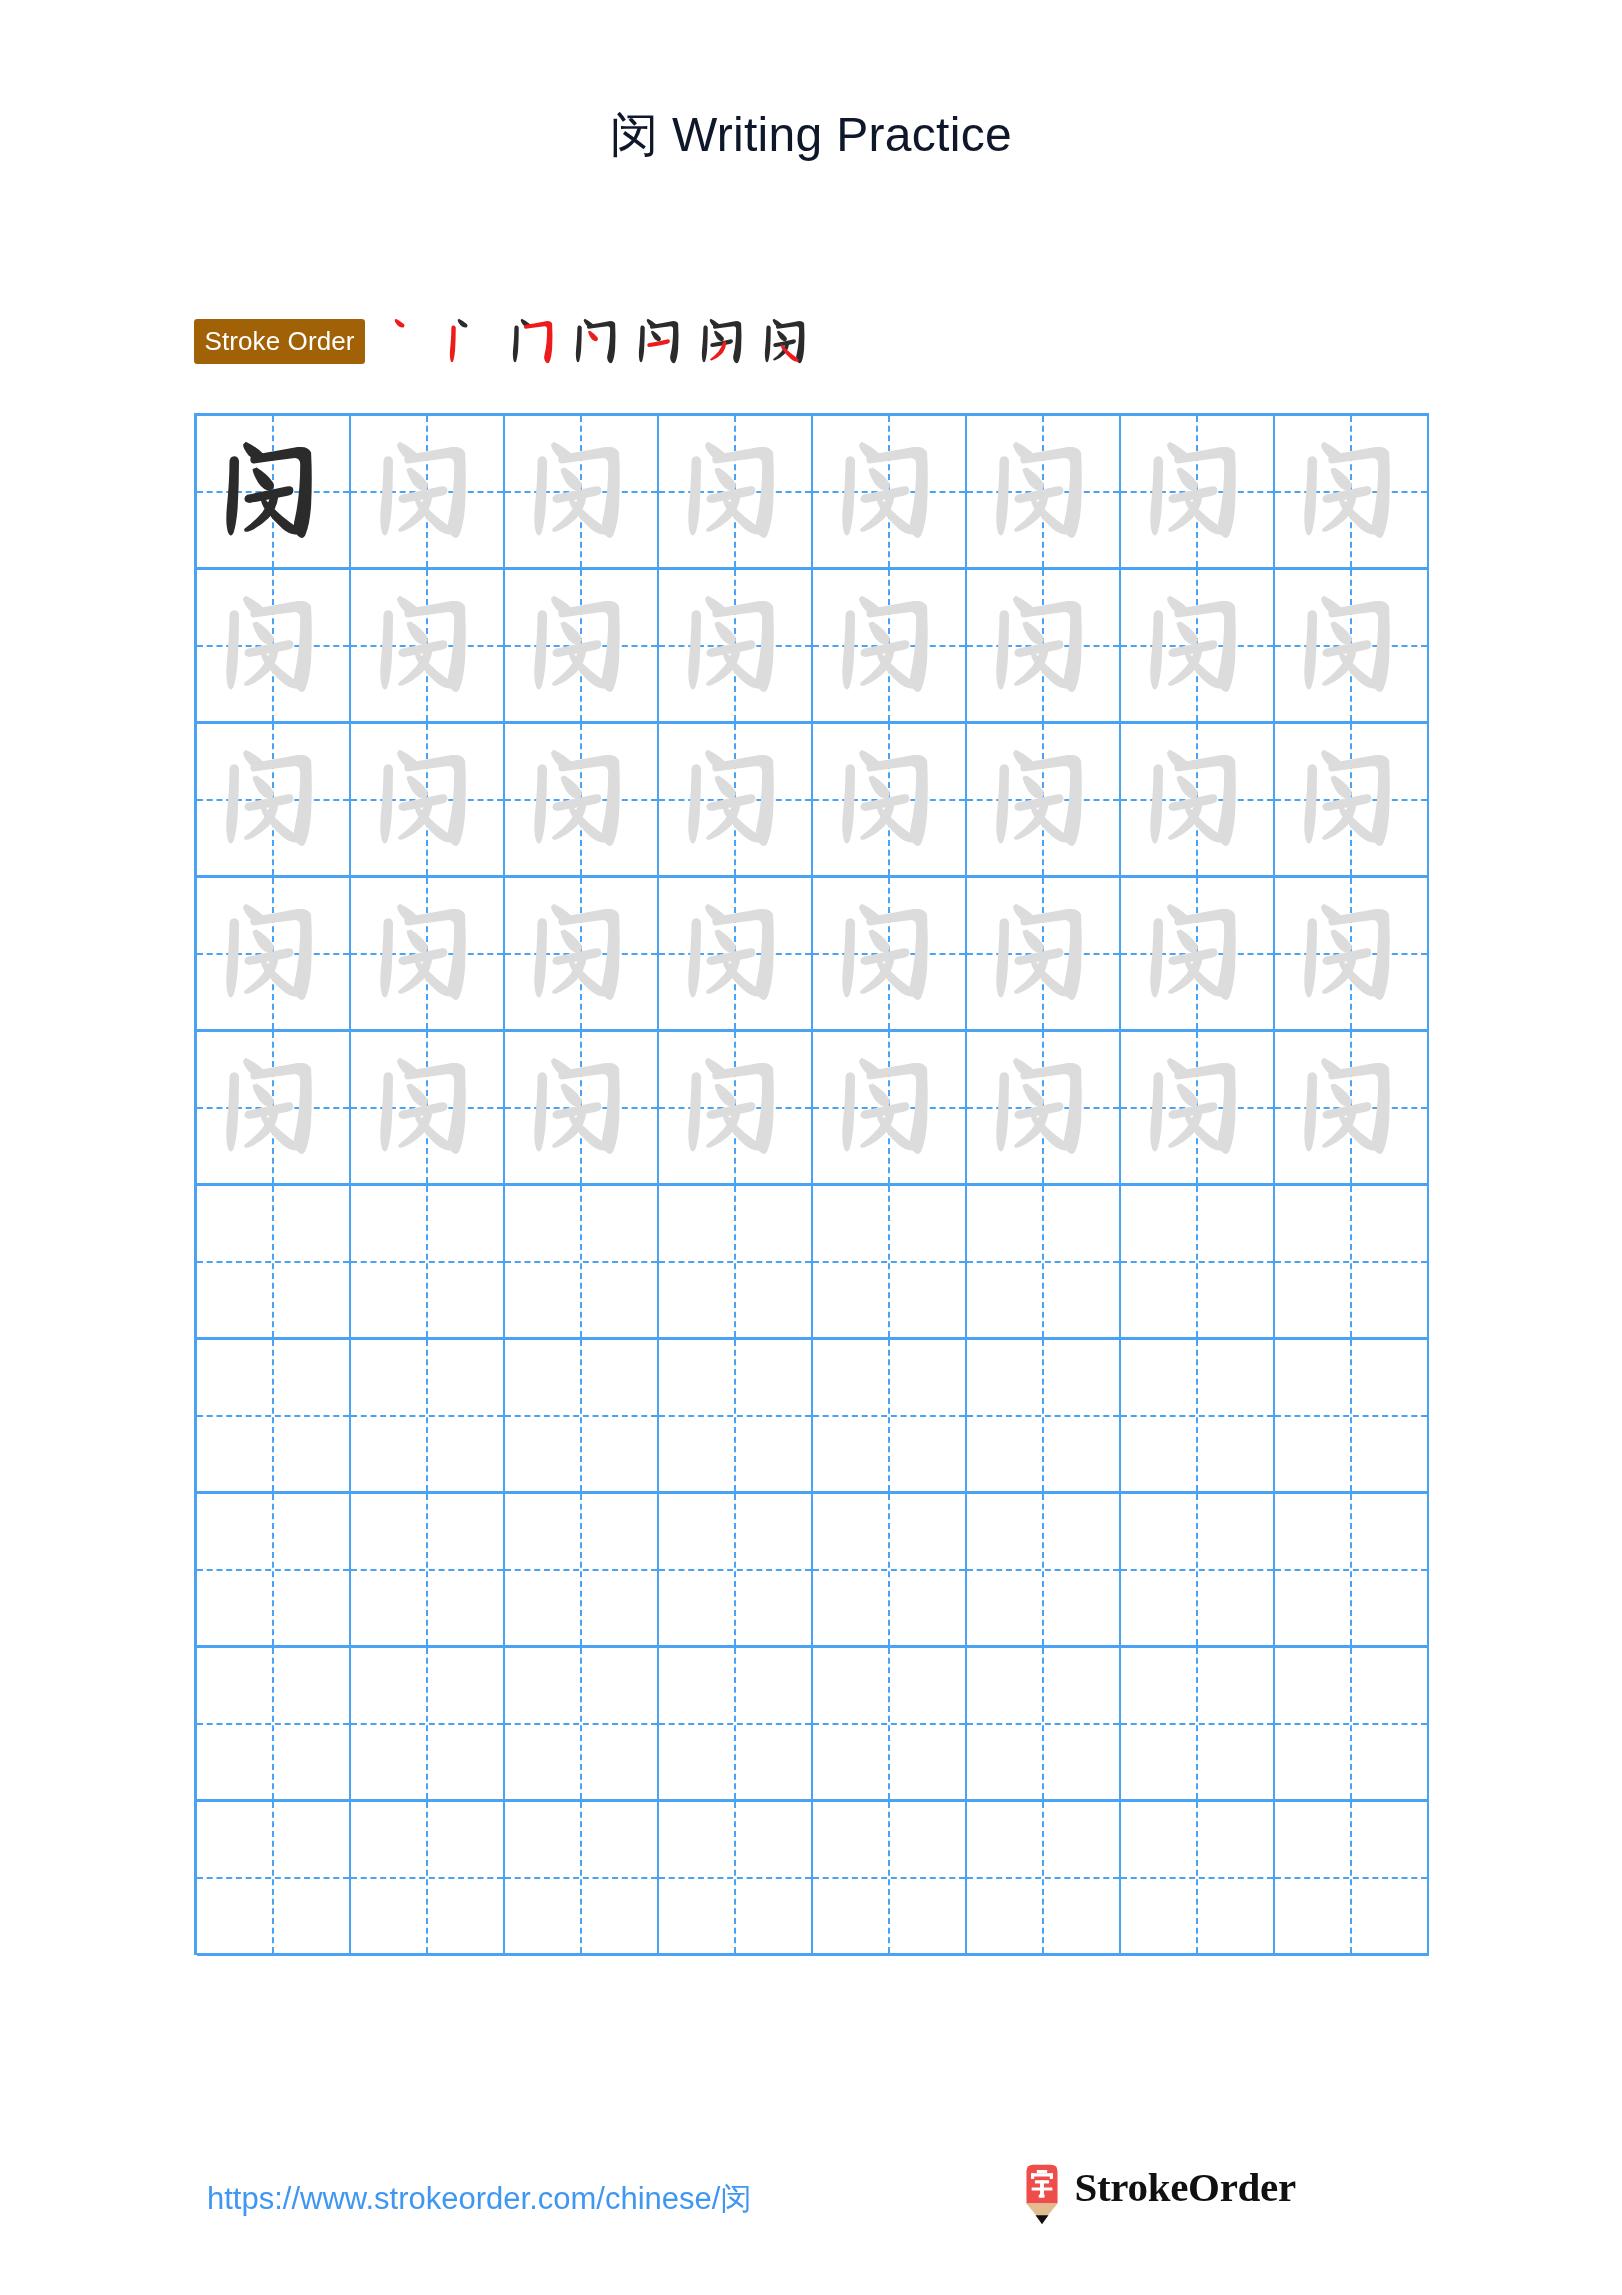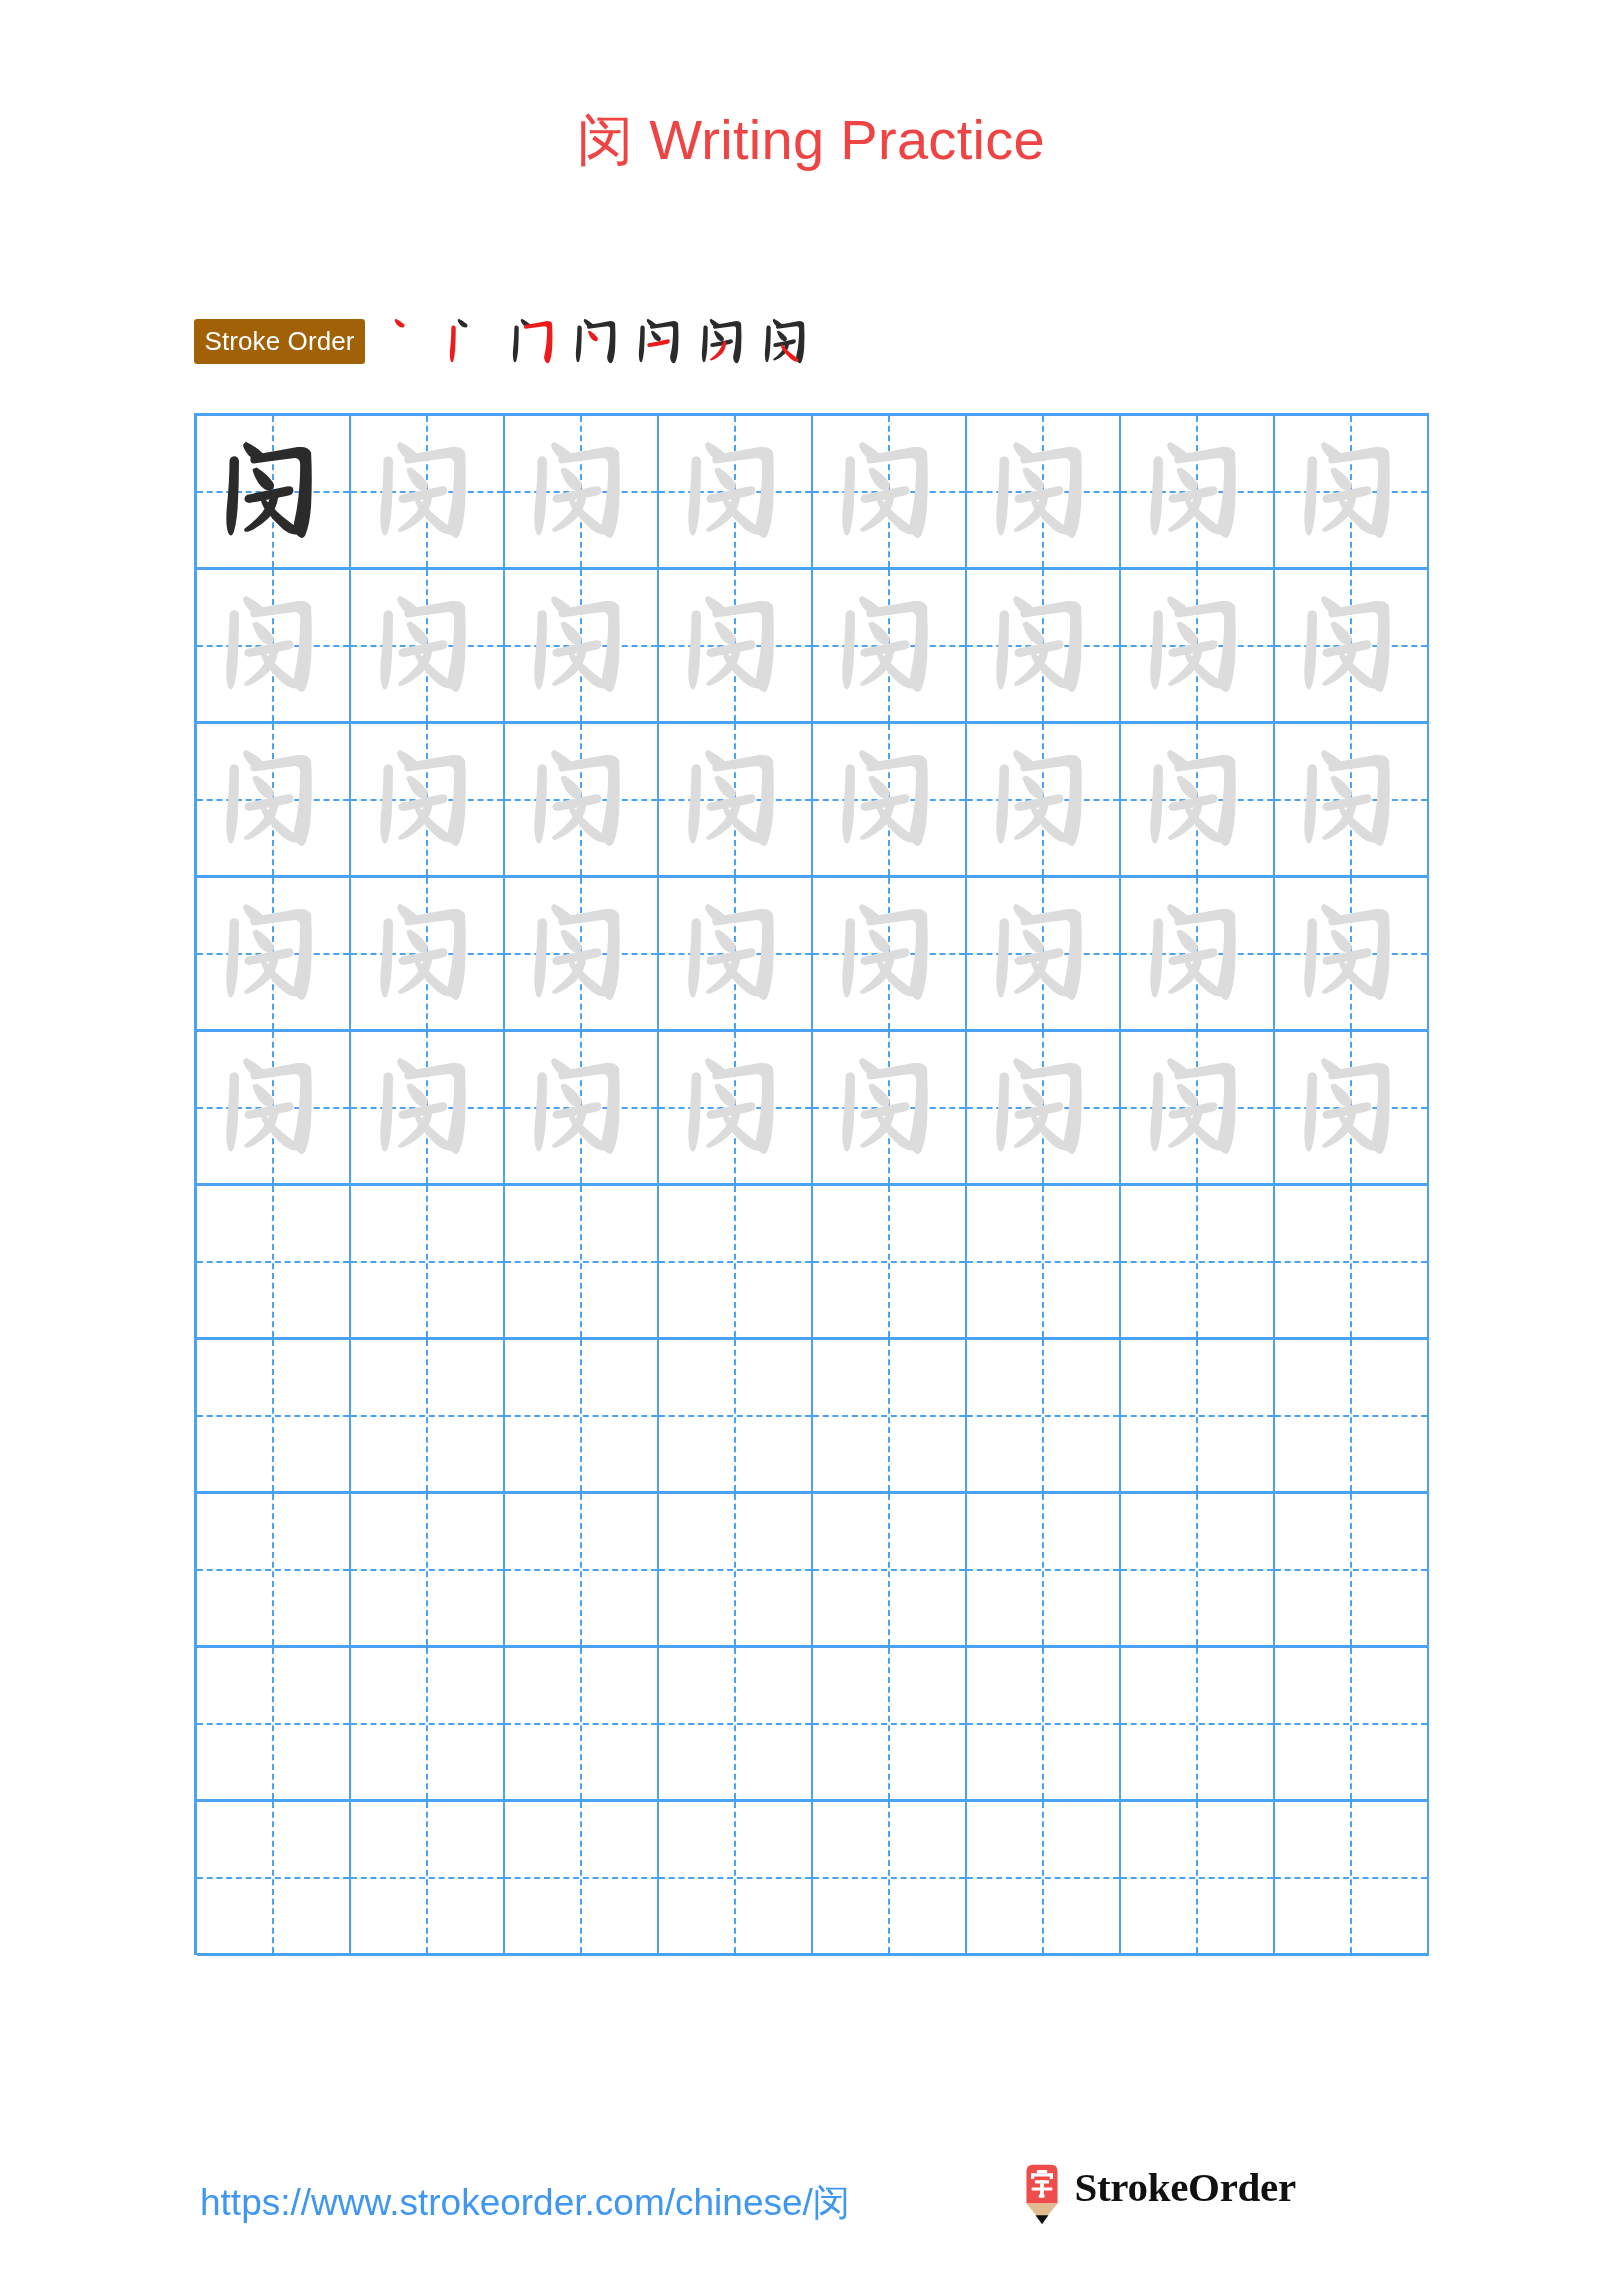--- a/index.html
+++ b/index.html
@@ -15,23 +15,23 @@
     overflow: hidden;
   }
 
   
   .title {
     position: absolute;
     top: 103px;
     left: 0;
     width: 1622px;
     text-align: center;
-    font-size: 56px;
+    font-size: 48px;
     font-weight: 400;
-    color: #ef4444;
+    color: #0f172a;
     letter-spacing: 0.3px;
     white-space: nowrap;
   }
 
   
   .stroke-order-row {
     position: absolute;
     top: 305px;
     left: 194px;
     height: 73px;
@@ -108,23 +108,23 @@
     display: flex;
     align-items: center;
     justify-content: center;
     z-index: 2;
   }
   .cell-glyph svg { display: block; width: 136px; height: 136px; }
 
   
   .footer-url {
     position: absolute;
-    left: 200px;
+    left: 207px;
     top: 2178px;
-    font-size: 37px;
+    font-size: 31px;
     color: #3f97f2;
     white-space: nowrap;
   }
 
   .footer-brand {
     position: absolute;
     left: 1020px;
     top: 2163px;
     display: flex;
     height: 65px;

